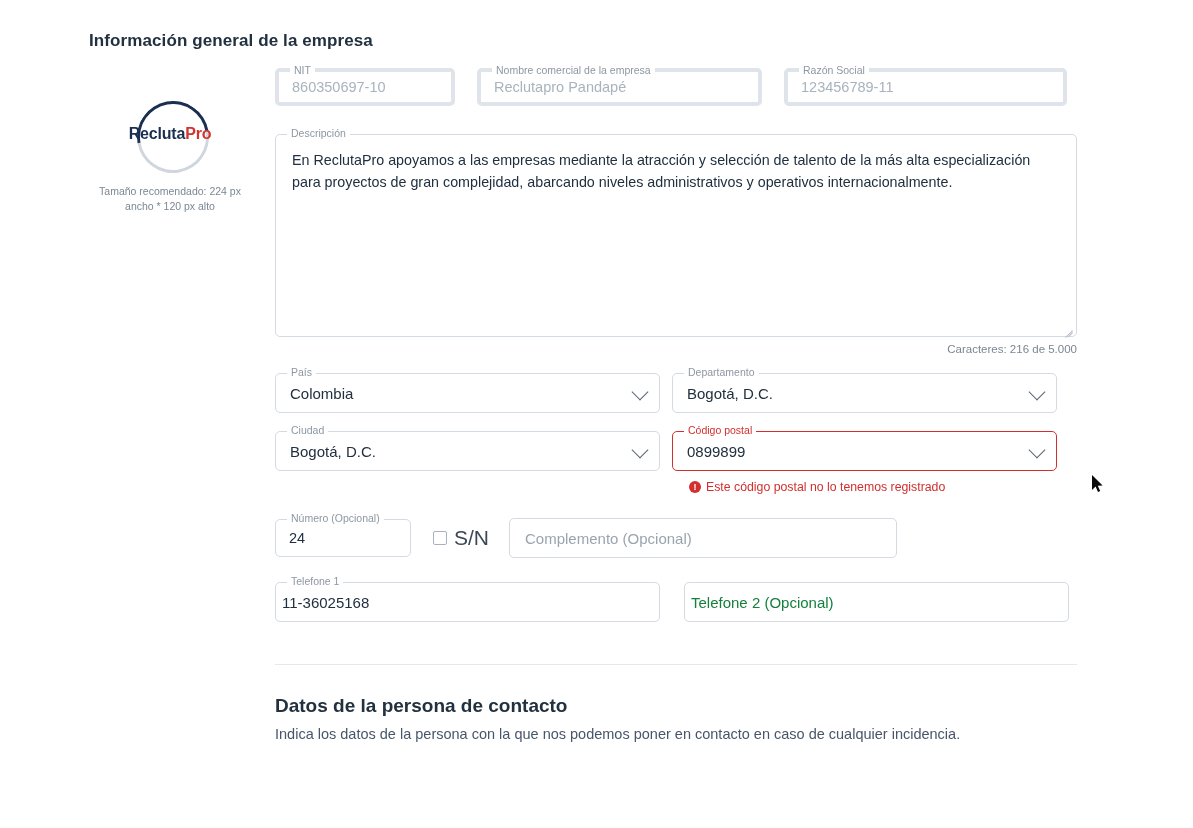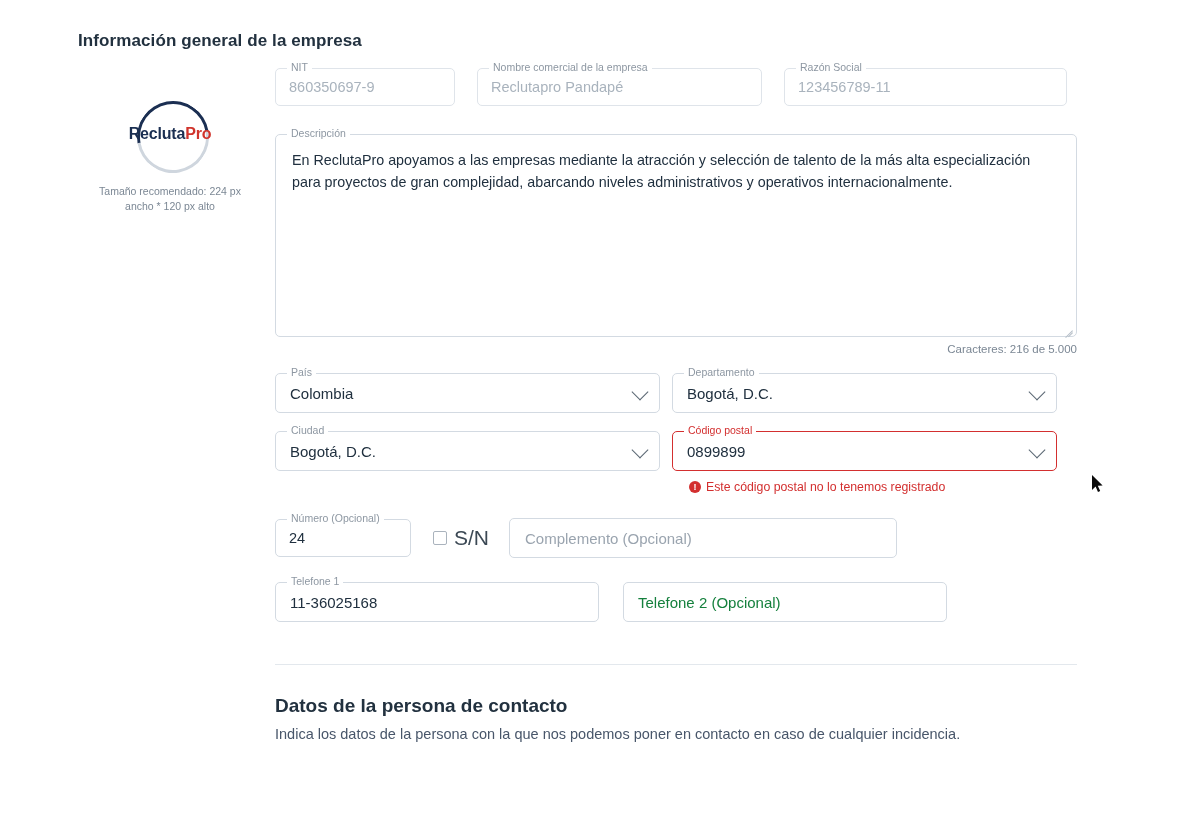--- a/index.html
+++ b/index.html
@@ -12,21 +12,21 @@
     height: 828px;
     font-family: "Liberation Sans", sans-serif;
     color: #2b3a4a;
     overflow: hidden;
     position: relative;
   }
 
   
   .page-title {
     position: absolute;
-    left: 78px;
+    left: 89px;
     top: 31px;
     font-size: 17px;
     font-weight: bold;
     color: #22313f;
     letter-spacing: 0.1px;
   }
 
   
   .logo-col {
     position: absolute;
@@ -107,21 +107,21 @@
   .form-area {
     position: absolute;
     left: 275px;
     top: 68px;
     width: 802px;
   }
 
   .field {
     position: relative;
     box-sizing: border-box;
-    border: 1px solid #8b5cf6;
+    border: 4px solid #8b5cf6;
     border-radius: 5px;
     background: #ffffff;
     height: 38px;
     display: flex;
     align-items: center;
     padding: 0 13px;
     font-size: 14.5px;
     color: #20303f;
   }
   .field.disabled {
@@ -292,27 +292,27 @@
     font-size: 15px;
     color: #8d97a2;
     background: #fff;
   }
 
   
   .tel-row { margin-top: 24px; display: flex; gap: 24px; }
   .tel-field {
     position: relative;
     box-sizing: border-box;
-    width: 324px;
+    width: 385px;
     height: 40px;
     border: 1px solid #d3dae2;
     border-radius: 5px;
     display: flex;
     align-items: center;
-    padding: 0 14px;
+    padding: 0 6px;
     font-size: 15px;
     color: #20303f;
     background: #fff;
   }
   .tel-field.ph { color: #15803d; }
 
   .divider {
     margin-top: 42px;
     height: 1px;
     background: #e3e8ed;
@@ -353,21 +353,21 @@
     <span class="logo-text"><span>Recluta</span><span class="accent">Pro</span></span>
   </div>
   <div class="logo-hint">Tamaño recomendado: 224 px ancho * 120 px alto</div>
 </div>
 
 <div class="form-area">
 
   <div class="row row-top">
     <div class="field disabled w-nit">
       <span class="legend">NIT</span>
-      <span>860350697-9</span>
+      <span>860350697-10</span>
     </div>
     <div class="field disabled w-nombre">
       <span class="legend">Nombre comercial de la empresa</span>
       <span>Reclutapro Pandapé</span>
     </div>
     <div class="field disabled w-razon">
       <span class="legend">Razón Social</span>
       <span>123456789-11</span>
     </div>
   </div>

